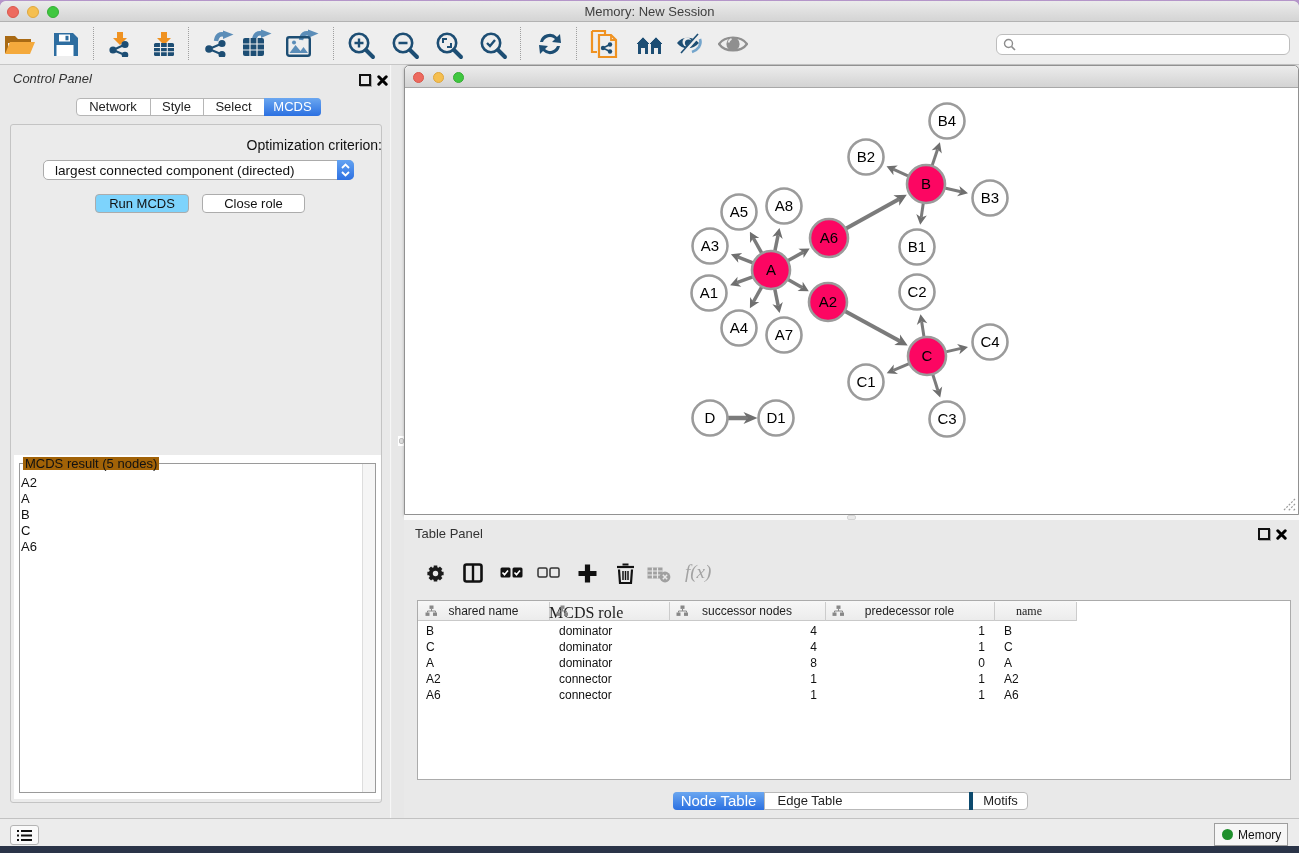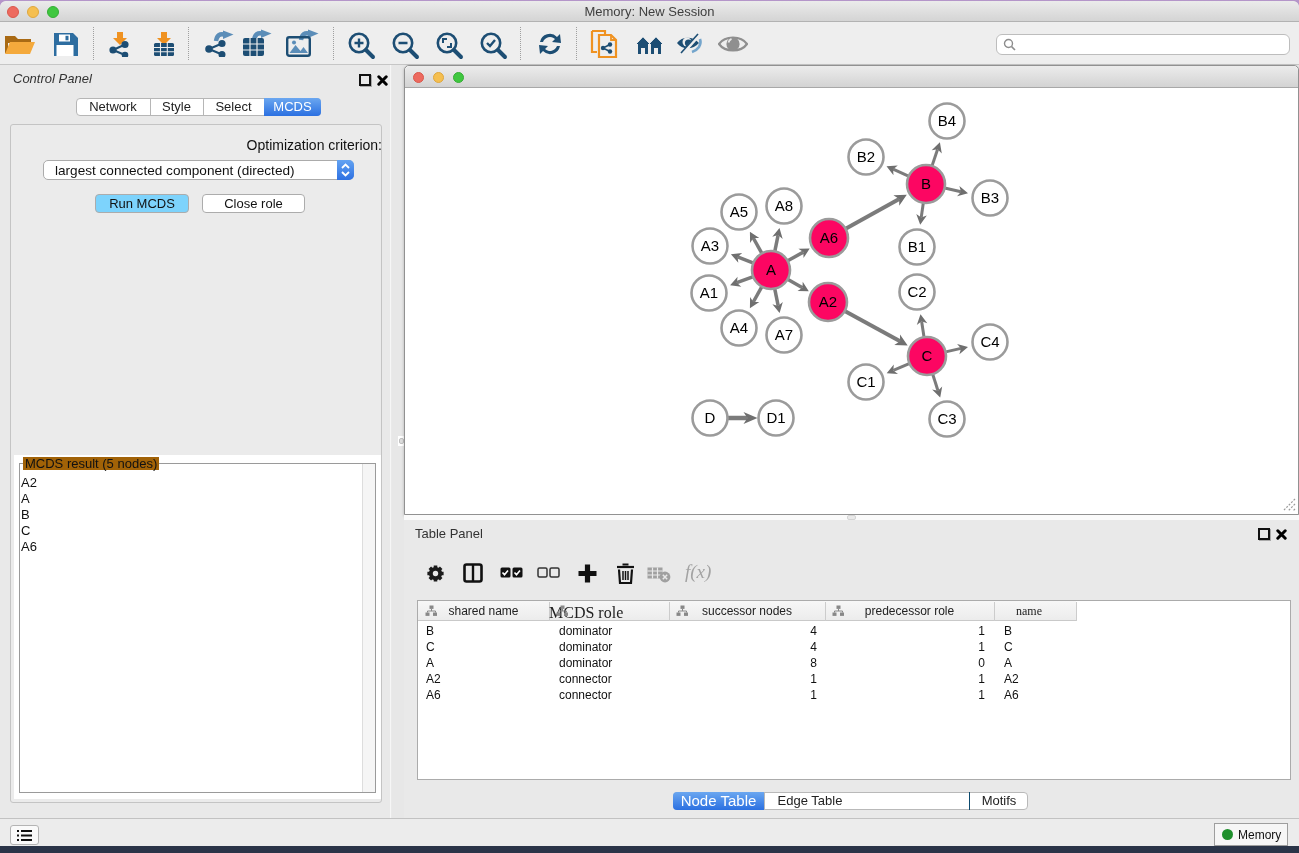--- a/index.html
+++ b/index.html
@@ -398,21 +398,21 @@
 <div class="abs" style="left:426px;top:687px;font-size:12px;color:#111;">A6</div>
 <div class="abs" style="left:559px;top:687px;font-size:12px;color:#111;">connector</div>
 <div class="abs" style="left:669px;top:687px;width:148px;text-align:right;font-size:12px;color:#111;">1</div>
 <div class="abs" style="left:825px;top:687px;width:160px;text-align:right;font-size:12px;color:#111;">1</div>
 <div class="abs" style="left:1004px;top:687px;font-size:12px;color:#111;">A6</div>
 
 <div class="abs" style="left:673px;top:791px;width:355px;height:18px;background:#fff;border:1px solid #b9b9b9;border-radius:4px;"></div>
 <div class="abs" style="left:673px;top:791px;width:91px;height:18px;line-height:18px;text-align:center;font-size:15px;color:#fff;background:linear-gradient(#6ba7f0,#2b70e1);border-radius:4px 0 0 4px;">Node Table</div>
 <div class="abs" style="left:764px;top:791px;width:91px;height:18px;line-height:18px;text-align:center;font-size:13px;color:#222;border-left:1px solid #b9b9b9;">Edge Table</div>
 <div class="abs" style="left:855px;top:791px;width:114px;height:18px;line-height:18px;text-align:center;font-size:13px;color:#222;border-left:1px solid #b9b9b9;margin-top:36px;">Network Table</div>
-<div class="abs" style="left:969px;top:791px;width:59px;height:18px;line-height:18px;text-align:center;font-size:13px;color:#222;border-left:1px solid #0c4a6e;">Motifs</div>
+<div class="abs" style="left:969px;top:791px;width:59px;height:18px;line-height:18px;text-align:center;font-size:13px;color:#222;border-left:4px solid #0c4a6e;">Motifs</div>
 
 <div class="abs" style="left:0;top:817px;width:1299px;height:29px;background:#ececec;border-top:1px solid #c2c2c2;"></div>
 <div class="abs" style="left:10px;top:824px;width:29px;height:20px;background:#fafafa;border:1px solid #b4b4b4;border-radius:3px;"></div>
 <svg class="abs" style="left:17px;top:829px;" width="15" height="11" viewBox="0 0 15 11">
  <g fill="#111">
   <rect x="0" y="0" width="2" height="2"></rect>
         <rect x="0" y="4.5" width="2" height="2"></rect>
         <rect x="0" y="9" width="2" height="2"></rect>
   <rect x="4" y="0" width="11" height="2"></rect>
         <rect x="4" y="4.5" width="11" height="2"></rect>

